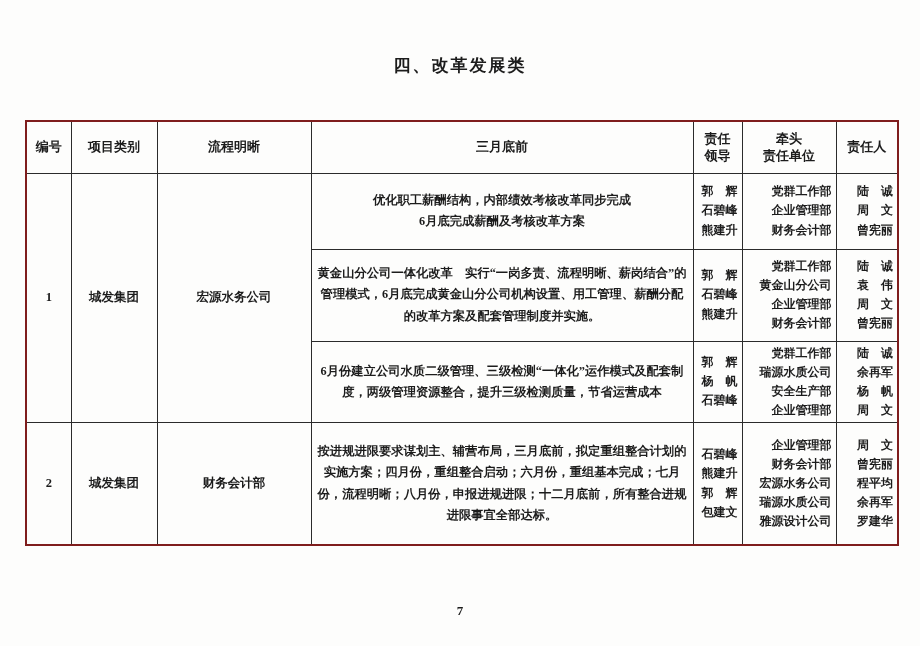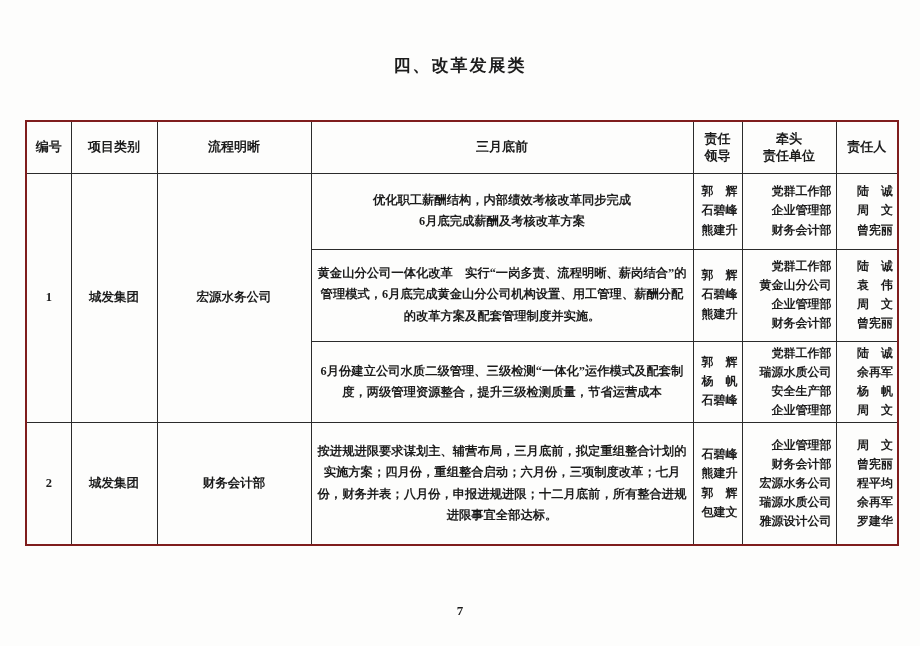--- a/index.html
+++ b/index.html
@@ -131,21 +131,21 @@
 企业管理部</td>
         <td class="names">陆　诚
 余再军
 杨　帆
 周　文</td>
       </tr>
       <tr style="height:122px;">
         <td class="center">2</td>
         <td class="center">城发集团</td>
         <td class="center">财务会计部</td>
-        <td class="node">按进规进限要求谋划主、辅营布局，三月底前，拟定重组整合计划的实施方案；四月份，重组整合启动；六月份，三项制度改革；七月份，财务并表；八月份，申报进规进限；十二月底前，所有整合进规进限事宜全部达标。</td>
+        <td class="node">按进规进限要求谋划主、辅营布局，三月底前，拟定重组整合计划的实施方案；四月份，重组整合启动；六月份，重组基本完成；七月份，流程明晰；八月份，申报进规进限；十二月底前，所有整合进规进限事宜全部达标。</td>
         <td class="names">石碧峰
 熊建升
 郭　辉
 包建文</td>
         <td class="names">企业管理部
 财务会计部
 宏源水务公司
 瑞源水质公司
 雅源设计公司</td>
         <td class="names">周　文

